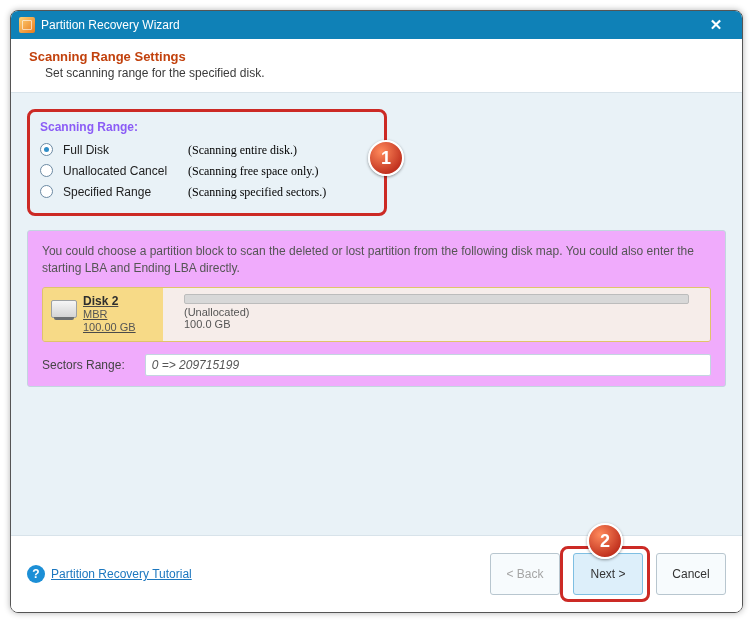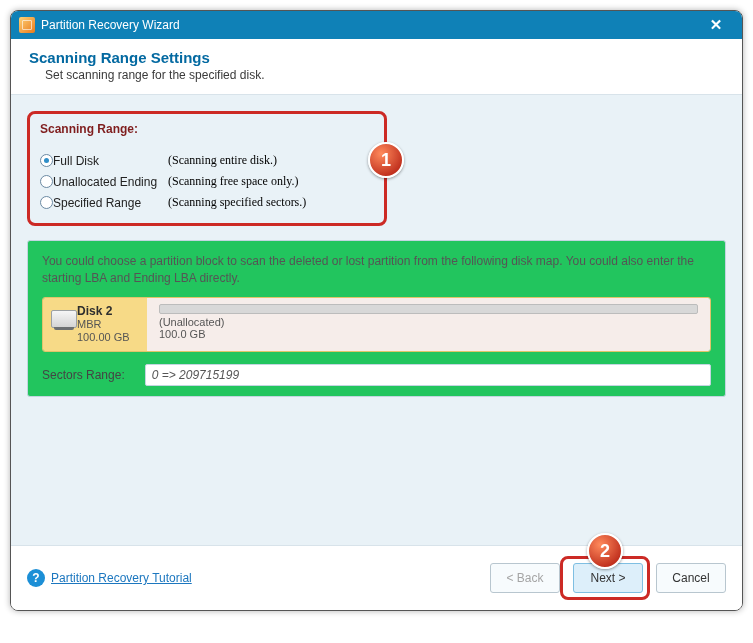--- a/index.html
+++ b/index.html
@@ -43,39 +43,39 @@
     color:#fff; font-size:15px; font-weight:bold;
     cursor:pointer; border-radius:2px;
   }
 
   .header {
     background:#fff;
     border-bottom:1px solid #d8e3ea;
     padding:10px 18px 12px;
     color:#2a2a2a;
   }
-  .header-title { font-weight:bold; font-size:15px; color:#0369a1; }
+  .header-title { font-weight:bold; font-size:13px; color:#c2410c; }
   .header-sub { margin-left:16px; color:#3a3a3a; margin-top:2px; }
 
   .body {
     background:#e9f2f7;
     padding:16px 16px 8px;
   }
 
   .range-group {
     border: 3px solid #cc2a25;
     border-radius: 8px;
     padding: 8px 10px 10px;
     width: 360px;
     position: relative;
     color:#333;
   }
-  .group-title { font-weight:bold; color:#7f1d1d; margin-bottom:14px; }
+  .group-title { font-weight:bold; color:#8b5cf6; margin-bottom:6px; }
   .radio-row {
-    display:flex; align-items:center; gap:0; padding:3px 0;
+    display:flex; align-items:flex-start; gap:10px; padding:3px 0;
     cursor:pointer;
   }
   .radio {
     width:13px; height:13px; border:1px solid #6b8aa3; border-radius:50%;
     display:inline-flex; align-items:center; justify-content:center;
     background:#fff;
   }
   .radio.checked::after{
     content:""; width:5px; height:5px; border-radius:50%; background:#2f8ec8;
   }
@@ -90,52 +90,52 @@
     box-shadow:0 1px 3px rgba(0,0,0,.4);
     color:#fff; font-size:18px; font-weight:bold;
     display:flex; align-items:center; justify-content:center;
   }
   .badge-1 { right:-20px; top:28px; }
 
   .panel {
     margin-top:14px;
     border:1px solid #c3d5e0;
     border-radius:3px;
-    background:#22c55e;
+    background:#f0abfc;
     padding:12px 14px 10px;
     color:#4a4a4a;
   }
   .panel-text { font-size:12px; color:#555; line-height:1.4; margin-bottom:10px;}
 
   .disk-row{
     border:1px solid #e0c46a;
     border-radius:3px;
     display:flex;
     overflow:hidden;
   }
   .disk-left{
-    width:104px;
+    width:120px;
     background:#f7da87;
     padding:6px 6px 6px 8px;
-    display:flex; gap:0;
+    display:flex; gap:6px;text-decoration:underline;
   }
   .hdd-icon{
     width:26px; height:18px; margin-top:6px;
     background:linear-gradient(#f6f6f6,#d4d4d4);
     border:1px solid #9ca0a3; border-radius:2px;
     position:relative;
   }
   .hdd-icon::after{
     content:""; position:absolute; bottom:-3px; left:2px; right:2px; height:3px;
     background:#6c6f71; border-radius:0 0 2px 2px;
   }
   .disk-info .dn{ font-weight:bold; color:#2e2e2e; font-size:12px;}
   .disk-info .ds{ color:#555; font-size:11px; line-height:1.25;}
   .disk-right{
-    flex:1; background:#f6edea; padding:6px 12px 4px;
+    flex:1; background:#f6edea; padding:6px 21px 4px;
     display:flex; flex-direction:column;
   }
   .bar{
     height:10px; background:#d8d8d8; border:1px solid #bcbcbc; border-radius:2px;
     margin-bottom:2px;
   }
   .unalloc-label{ font-size:11px; color:#555;}
   .unalloc-size{ font-size:11px; color:#555;}
 
   .sectors{
@@ -157,21 +157,21 @@
     position:relative;
   }
   .help-icon{
     width:18px;height:18px;border-radius:50%;
     background:#1c8fd6;color:#fff;font-weight:bold;font-size:12px;
     display:inline-flex;align-items:center;justify-content:center;margin-right:6px;
   }
   .tutorial{ color:#1c77bf; text-decoration:underline; cursor:pointer;}
   .footer-spacer{ flex:1; }
   .btn{
-    min-width:70px; height:30px; padding:0 2px;
+    min-width:70px; height:42px; padding:0 2px;
     border:1px solid #b8c6cf; background:#f7fbfd;
     color:#333; border-radius:3px; cursor:pointer; font-size:12px;
     margin-left:6px;
   }
   .btn.disabled{ color:#a5a5a5; cursor:default; }
   .btn.primary{
     border:1px solid #7fbfe2; background:#ddeffa;
   }
   .next-wrap{
     border:3px solid #cc2a25; border-radius:8px; padding:4px;
@@ -202,21 +202,21 @@
     <div class="range-group">
       <div class="group-title">Scanning Range:</div>
 
       <div class="radio-row">
         <span class="radio checked"></span>
         <span class="radio-label">Full Disk</span>
         <span class="radio-desc">(Scanning entire disk.)</span>
       </div>
       <div class="radio-row">
         <span class="radio"></span>
-        <span class="radio-label">Unallocated Ending</span>
+        <span class="radio-label">Unallocated Cancel</span>
         <span class="radio-desc">(Scanning free space only.)</span>
       </div>
       <div class="radio-row">
         <span class="radio"></span>
         <span class="radio-label">Specified Range</span>
         <span class="radio-desc">(Scanning specified sectors.)</span>
       </div>
 
       <div class="badge badge-1">1</div>
     </div>

